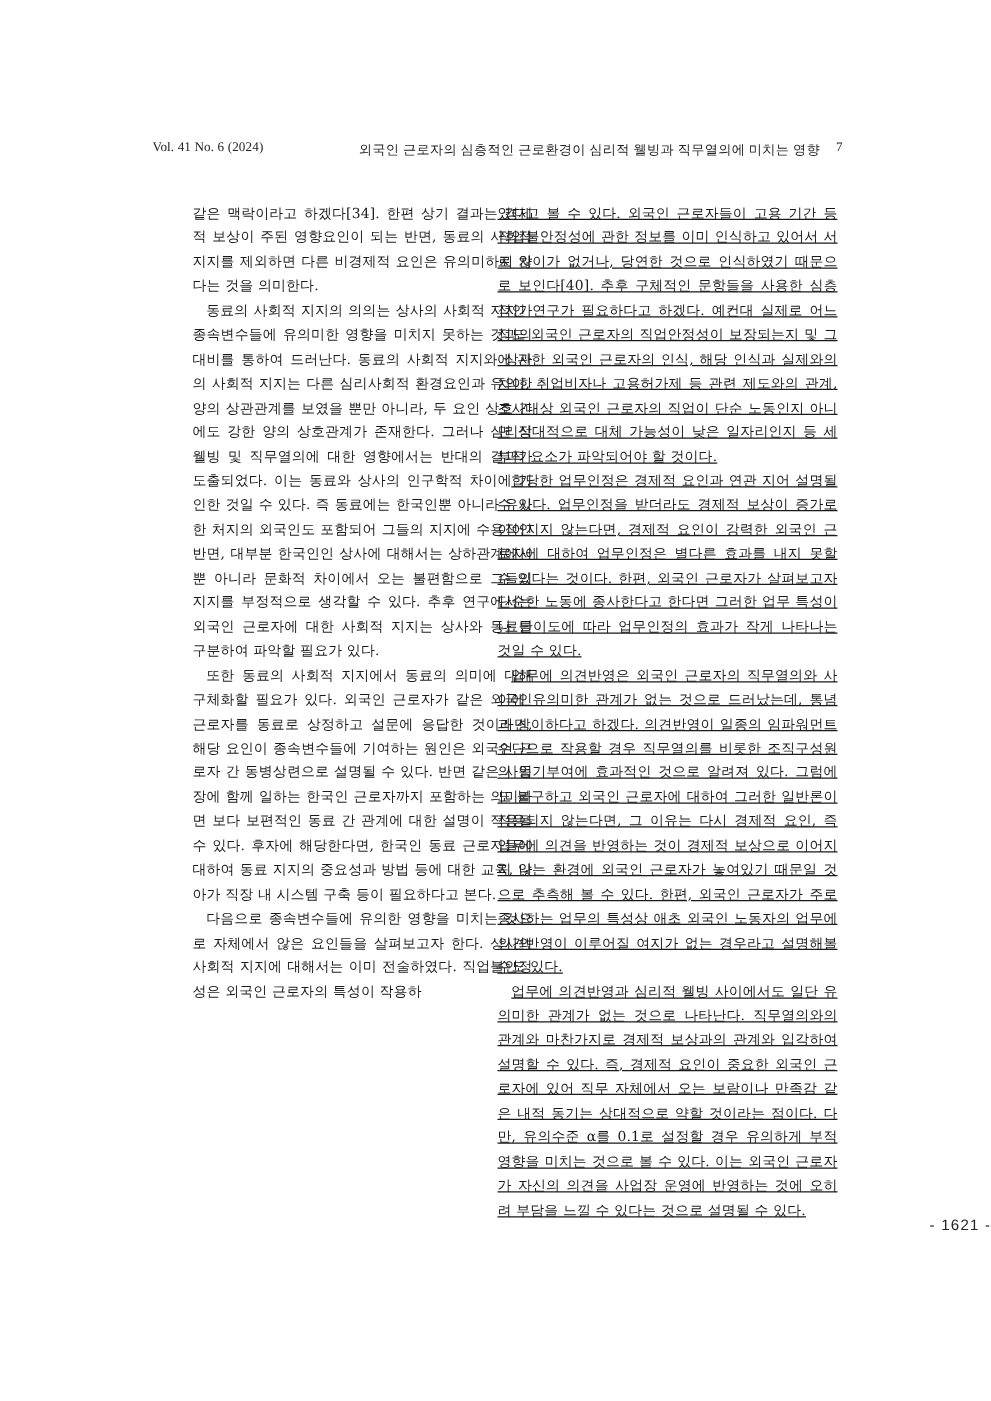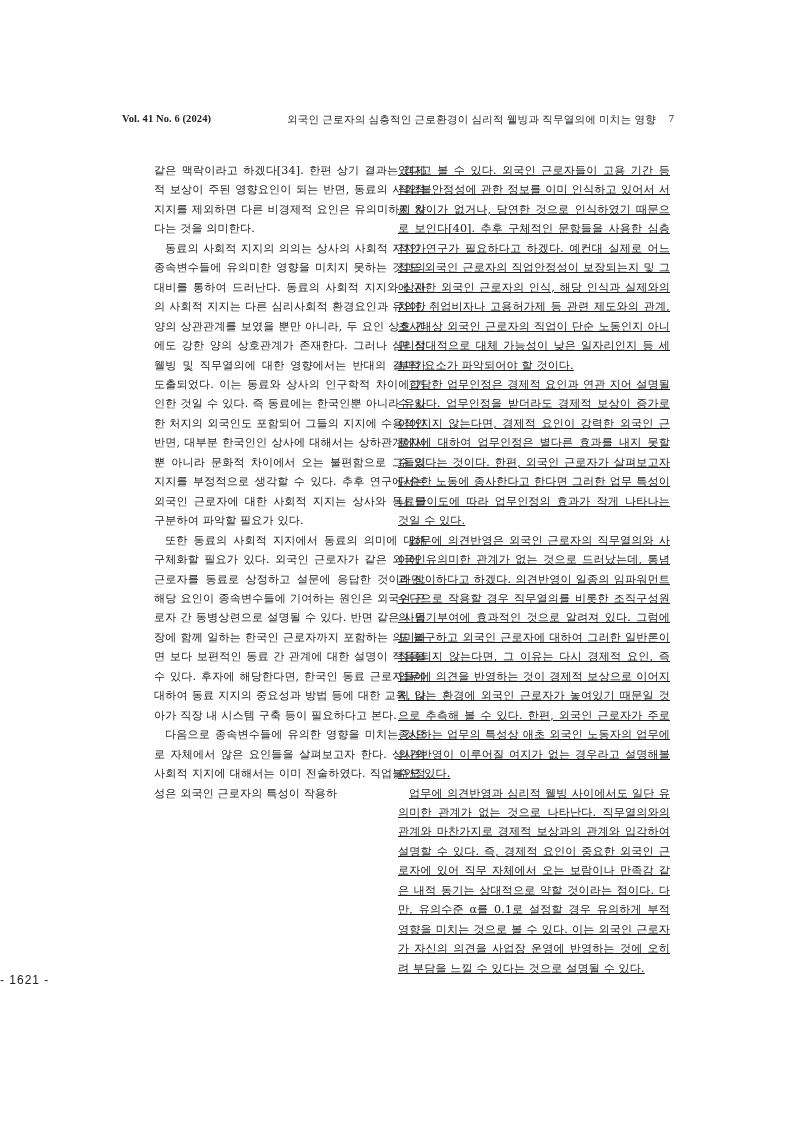--- a/index.html
+++ b/index.html
@@ -1,29 +1,29 @@
 <!DOCTYPE html>
 <html><head>
 <meta charset="utf-8">
 <style>
   html, body { margin: 0; padding: 0; background: #ffffff; }
   body { width: 793px; height: 1121px; position: relative; overflow: hidden;
          font-family: "DejaVu Serif", "Liberation Serif", serif; color: #1a1a1a; }
   .header { position: absolute; top: 113px; left: 122px; width: 552px; height: 16px;
             font-family: "Liberation Serif", "DejaVu Serif", serif; font-size: 10.5px; color: #222; }
-  .header .vol { position: absolute; left: 0; top: 0; letter-spacing: 0.1px; font-weight: bold; }
+  .header .vol { position: absolute; left: 0; top: 0; letter-spacing: 0.1px; }
   .header .title { position: absolute; right: 18px; top: 0; letter-spacing: 0.3px; }
   .header .pg { position: absolute; right: 0; top: 0; }
   .col { position: absolute; top: 161px; width: 272px; font-size: 11.1px; line-height: 19.45px;
          text-align: justify; letter-spacing: 0.15px; }
   .col.left { left: 123px; margin-left: 31px; }
   .col.right { left: 398px; text-decoration: underline; }
   .col p { margin: 0; }
   .col p.indent { text-indent: 11px; }
-  .footer { position: absolute; top: 973px; left: 0; width: 793px; text-align: left;
+  .footer { position: absolute; top: 973px; left: 0; width: 793px; text-align: right;
             font-family: "Liberation Sans", "DejaVu Sans", sans-serif; font-size: 12px; letter-spacing: 1px; color: #222; }
 </style>
 </head>
 <body>
 
 <div class="header">
   <span class="vol">Vol. 41 No. 6 (2024)</span>
   <span class="title">외국인 근로자의 심층적인 근로환경이 심리적 웰빙과 직무열의에 미치는 영향</span>
   <span class="pg">7</span>
 </div>

